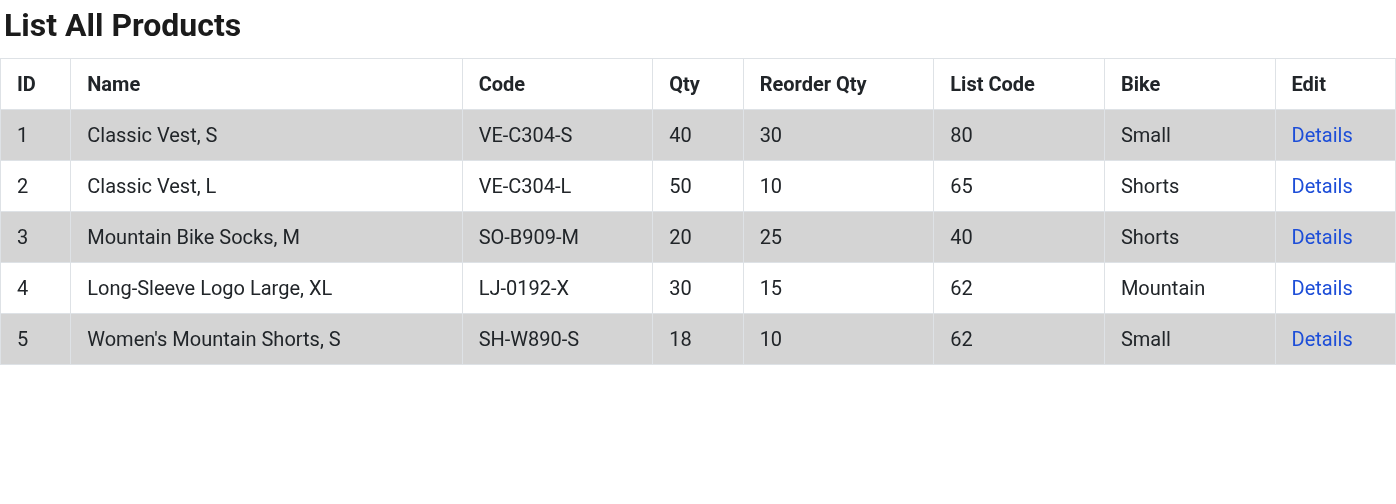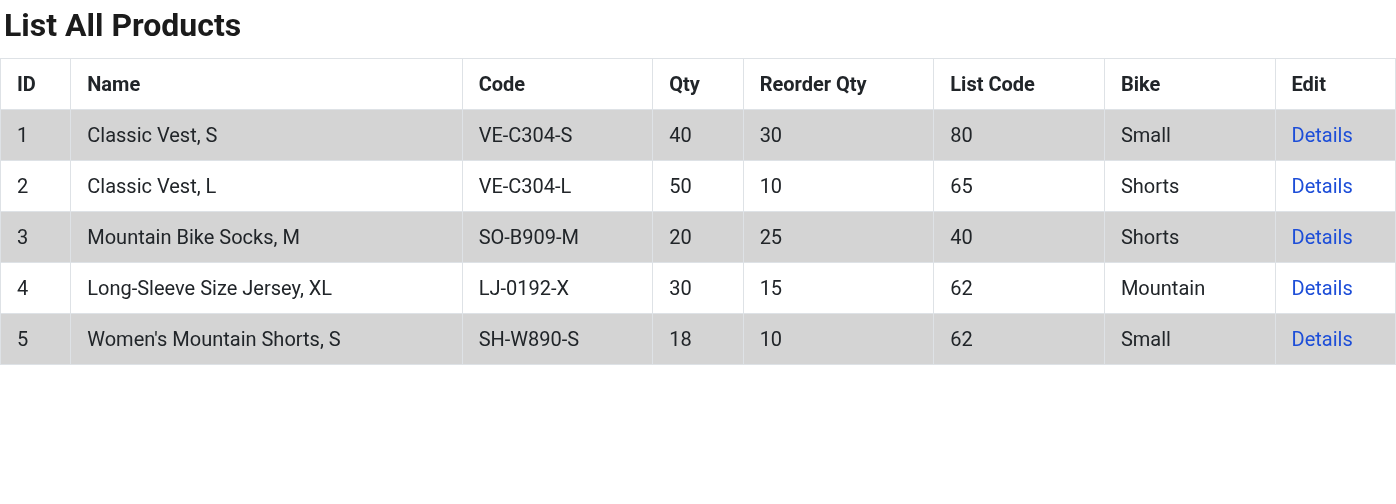--- a/index.html
+++ b/index.html
@@ -111,21 +111,21 @@
         <td>Mountain Bike Socks, M</td>
         <td>SO-B909-M</td>
         <td>20</td>
         <td>25</td>
         <td>40</td>
         <td>Shorts</td>
         <td><a class="details-link" href="#">Details</a></td>
       </tr>
       <tr>
         <td>4</td>
-        <td>Long-Sleeve Size Jersey, XL</td>
+        <td>Long-Sleeve Logo Large, XL</td>
         <td>LJ-0192-X</td>
         <td>30</td>
         <td>15</td>
         <td>62</td>
         <td>Mountain</td>
         <td><a class="details-link" href="#">Details</a></td>
       </tr>
       <tr>
         <td>5</td>
         <td>Women's Mountain Shorts, S</td>

